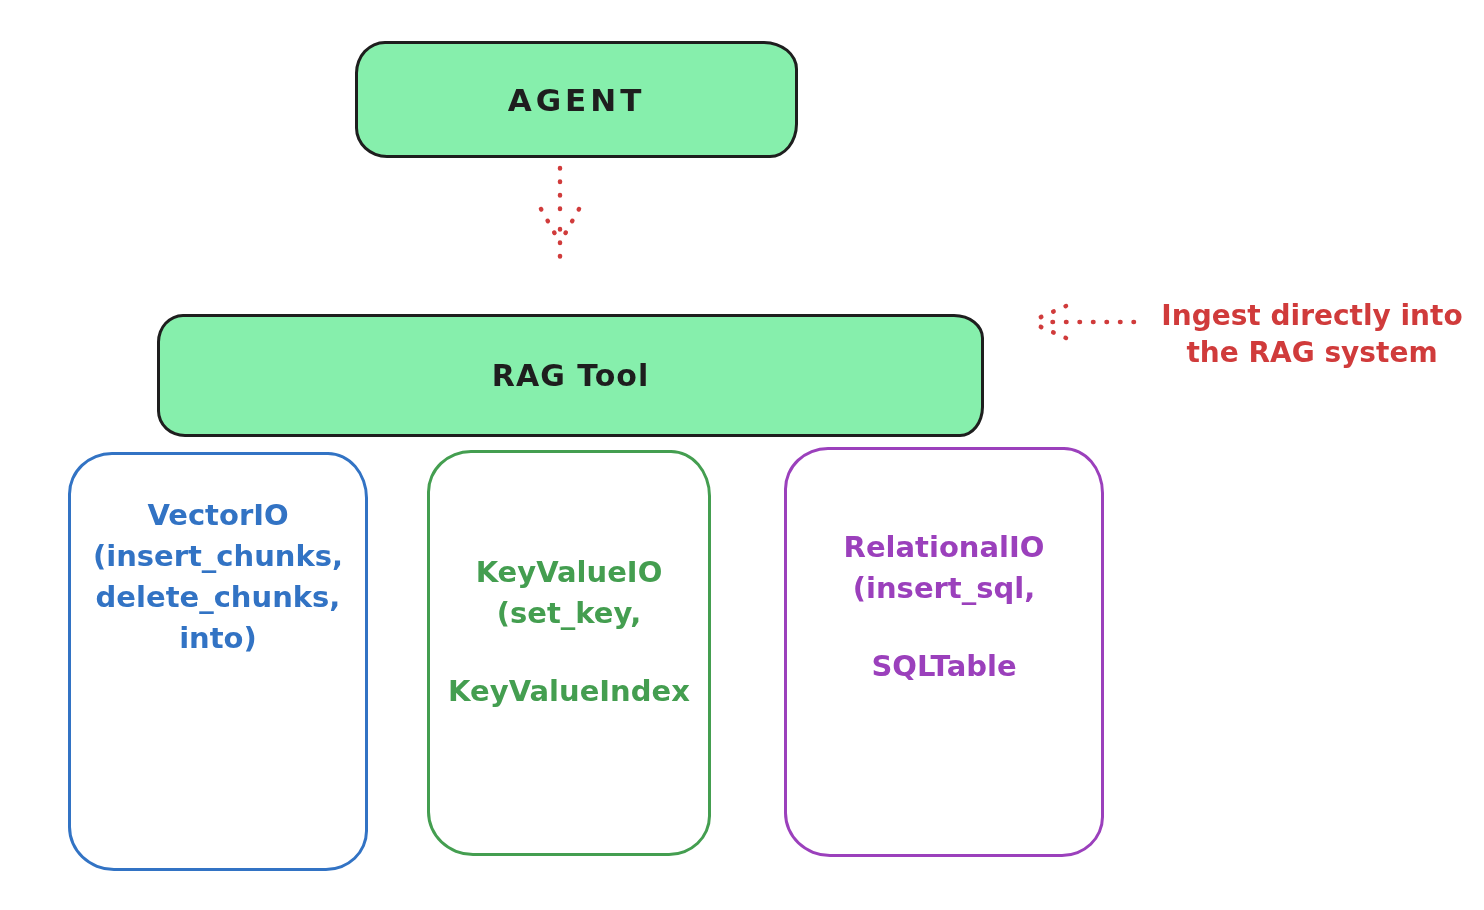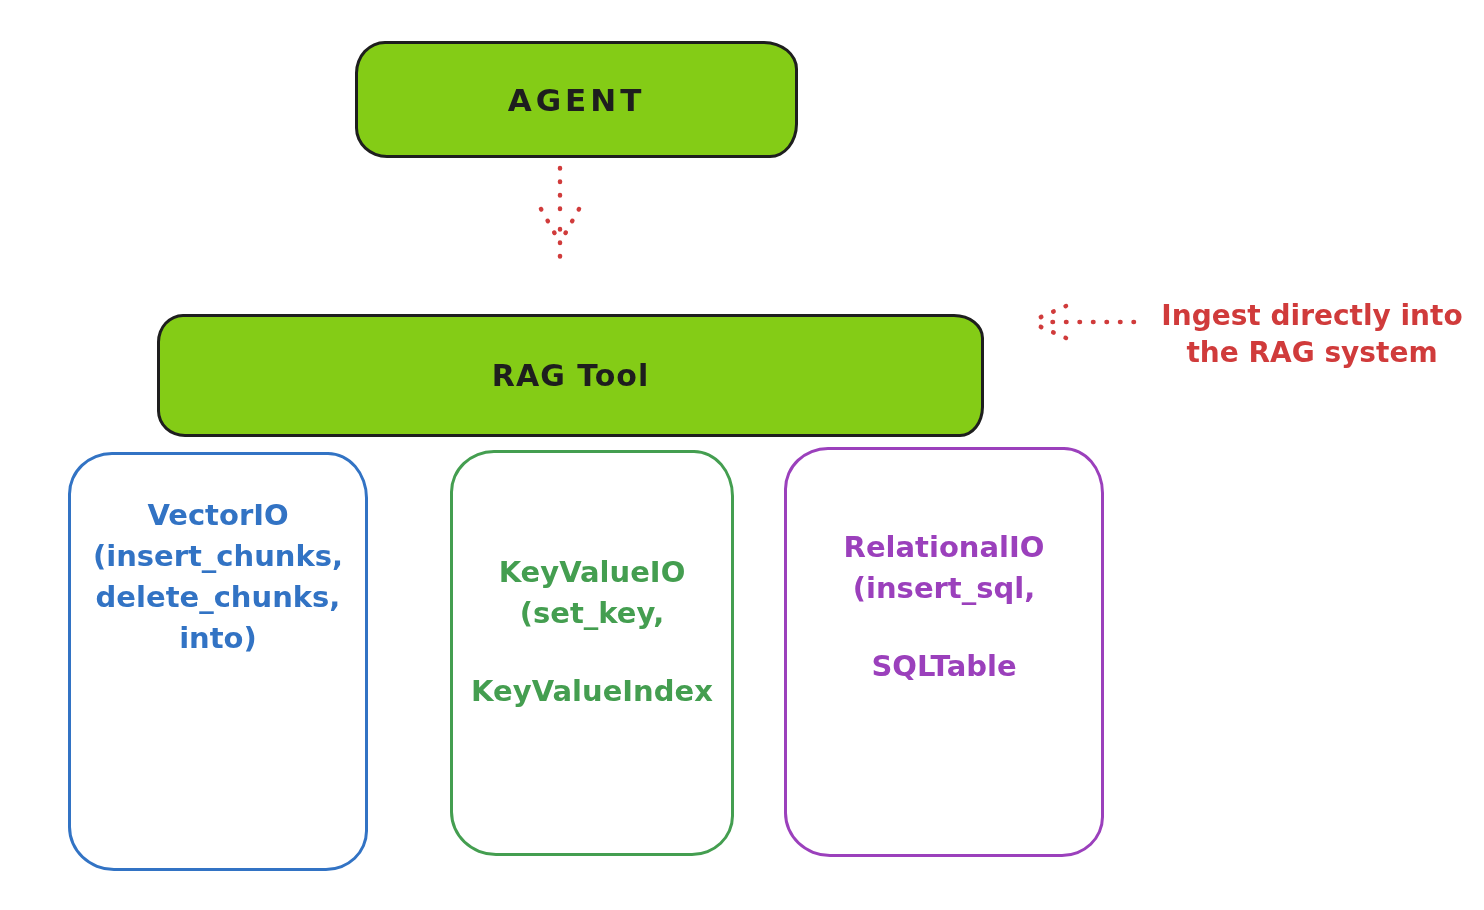--- a/index.html
+++ b/index.html
@@ -11,21 +11,21 @@
     position: relative;
     width: 1484px;
     height: 910px;
     background: #ffffff;
     overflow: hidden;
     font-family: "DejaVu Sans", "Liberation Sans", sans-serif;
   }
   .node {
     position: absolute;
     box-sizing: border-box;
-    background: #84cc16;
+    background: #86efac;
     display: flex;
     align-items: center;
     justify-content: center;
     text-align: center;
   }
   
   .node.black {
     border: 3.5px solid #1e1e1e;
     color: #1e1e1e;
   }
@@ -77,21 +77,20 @@
     padding-top: 40px;
   }
   .io-keyvalue {
     left: 427px;
     top: 450px;
     width: 284px;
     height: 406px;
     border-color: #449e50;
     color: #449e50;
     padding-top: 99px;
-    margin-left: 23px;
   }
   .io-relational {
     left: 784px;
     top: 447px;
     width: 320px;
     height: 410px;
     border-color: #9b40bc;
     color: #9b40bc;
     padding-top: 77px;
   }

